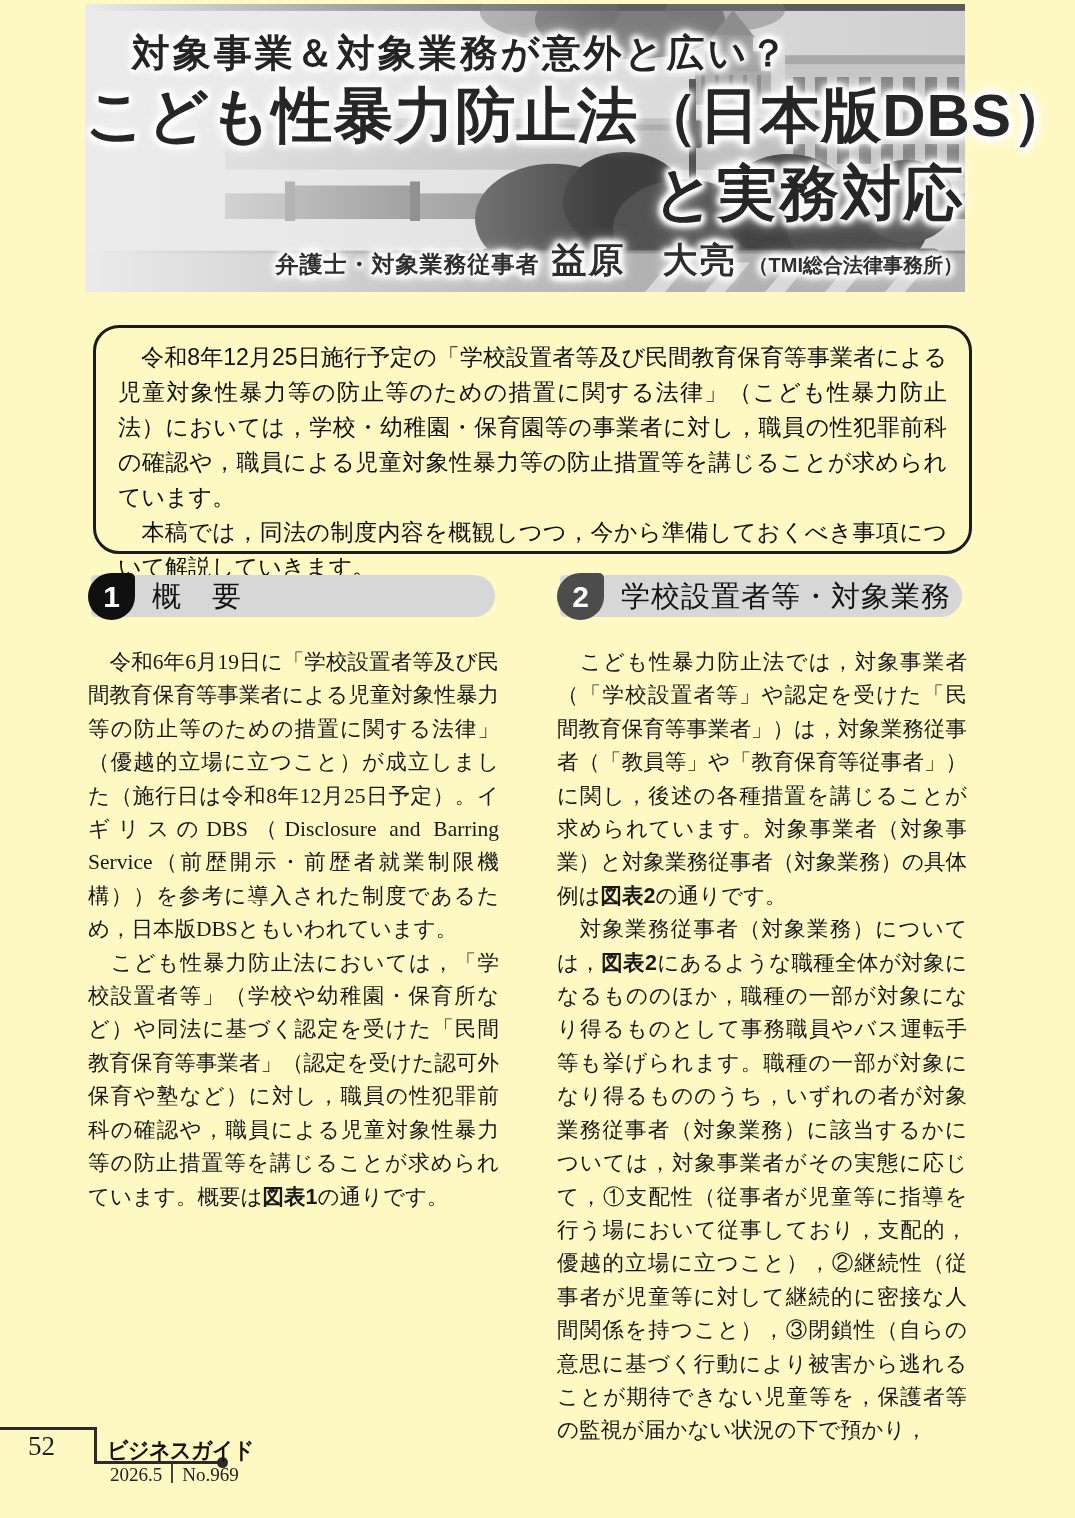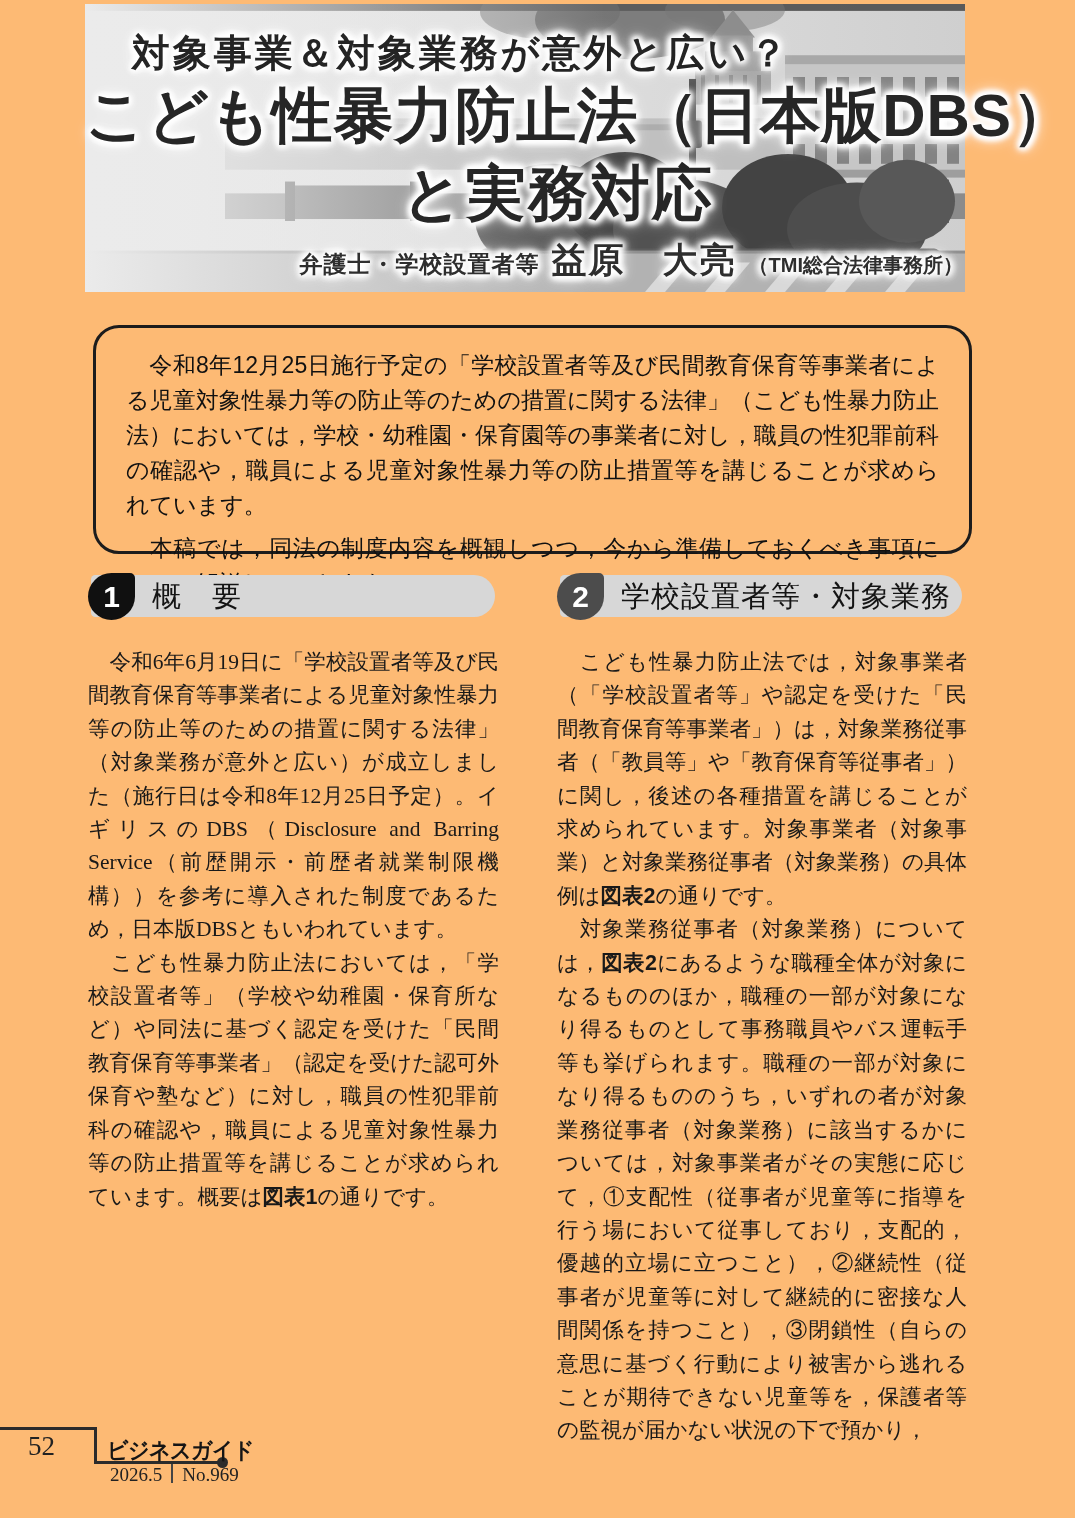--- a/index.html
+++ b/index.html
@@ -1,45 +1,45 @@
 <!DOCTYPE html>
 <html><head>
 <meta charset="utf-8">
 <style>
   html,body{margin:0;padding:0;background:#ffffff;}
-  .page{position:relative;width:1075px;height:1518px;background:#fdba74;overflow:hidden;
+  .page{position:relative;width:1075px;height:1518px;background:#fef9c3;overflow:hidden;
         font-family:"Liberation Sans",sans-serif;color:#1a1a1a;}
 
   
   .photo{position:absolute;left:85px;top:4px;width:880px;height:288px;}
   .photo svg{display:block;width:100%;height:100%;}
 
   .head-overlay{position:absolute;left:85px;top:4px;width:880px;height:288px;}
   .halo{text-shadow:
       0 0 4px #fff,0 0 6px #fff,0 0 8px #fff,0 0 10px #fff,
       0 0 14px #fff,0 0 18px #fff,2px 2px 6px #fff,-2px -2px 6px #fff,
       2px -2px 6px #fff,-2px 2px 6px #fff;}
   .kicker{position:absolute;left:0;right:128px;top:24px;text-align:center;
       font-size:38px;font-weight:800;letter-spacing:3px;color:#242424;}
   .title1{position:absolute;left:0;right:0;top:72px;text-align:left;
       font-size:60px;font-weight:800;letter-spacing:1px;color:#262626;white-space:nowrap;}
-  .title2{position:absolute;left:66px;right:0;top:150px;text-align:center;
+  .title2{position:absolute;left:66px;right:0;top:150px;text-align:right;
       font-size:60px;font-weight:800;letter-spacing:2px;color:#262626;}
   .author{position:absolute;right:2px;bottom:8px;display:flex;align-items:baseline;gap:12px;
       color:#2e2e2e;font-weight:700;}
   .author .role{font-size:23px;letter-spacing:1px;}
   .author .name{font-size:35px;letter-spacing:2px;}
   .author .affil{font-size:20px;letter-spacing:0px;}
 
   
   .leadbox{position:absolute;left:93px;top:325px;width:879px;height:229px;box-sizing:border-box;
       border:3px solid #1c1c1c;border-radius:26px;padding:12px 22px 0 22px;
       font-family:"Liberation Sans",sans-serif;font-size:23px;line-height:35px;
       color:#111;text-align:justify;}
-  .leadbox p{margin:8px;}
+  .leadbox p{margin:0;}
 
   
   .sec-head{position:absolute;height:47px;}
   .sec-head .bar{position:absolute;left:3px;right:0;top:2px;bottom:3px;background:#d7d7d7;
       border-radius:5px 24px 24px 5px;}
   .sec-chip{position:absolute;left:0;top:0;width:47px;height:47px;background:#101010;
       border-radius:50% 5px 50% 50%;color:#fff;font-weight:800;font-size:30px;
       display:flex;align-items:center;justify-content:center;}
   .sec-title{position:absolute;left:64px;top:50%;transform:translateY(-50%);
       font-size:29px;font-weight:400;letter-spacing:1px;color:#141414;white-space:nowrap;}
@@ -143,21 +143,21 @@
 
       <rect x="0" y="0" width="520" height="292" fill="url(#fadeL)"></rect>
     </svg>
   </div>
 
   <div class="head-overlay">
     <div class="kicker halo">対象事業＆対象業務が意外と広い？</div>
     <div class="title1 halo">こども性暴力防止法（日本版DBS）</div>
     <div class="title2 halo">と実務対応</div>
     <div class="author halo">
-      <span class="role">弁護士・学校設置者等</span>
+      <span class="role">弁護士・対象業務従事者</span>
       <span class="name">益原　大亮</span>
       <span class="affil">（TMI総合法律事務所）</span>
     </div>
   </div>
 
   <div class="leadbox">
       <p><span>　令和8年12月25日施行予定の「学校設置者等及び民間教育保育等事業者による児童対象性暴力等の防止等のための措置に関する法律」（こども性暴力防止法）においては，学校・幼稚園・保育園等の事業者に対し，職員の性犯罪前科の確認や，職員による児童対象性暴力等の防止措置等を講じることが求められています。</span></p>
       <p><span>　本稿では，同法の制度内容を概観しつつ，今から準備しておくべき事項について解説していきます。</span></p>
     </div>
 
@@ -167,21 +167,21 @@
     <div class="sec-title">概　要</div>
   </div>
 
   <div class="sec-head sec2">
     <div class="bar" style="background: rgb(215, 215, 215);"></div>
     <div class="sec-chip" style="background: rgb(76, 76, 76);">2</div>
     <div class="sec-title">学校設置者等・対象業務</div>
   </div>
 
   <div class="col col1">
-      <p><span>　令和6年6月19日に「学校設置者等及び民間教育保育等事業者による児童対象性暴力等の防止等のための措置に関する法律」（対象業務が意外と広い）が成立しました（施行日は令和8年12月25日予定）。イギリスのDBS（Disclosure and Barring Service（前歴開示・前歴者就業制限機構））を参考に導入された制度であるため，日本版DBSともいわれています。</span></p>
+      <p><span>　令和6年6月19日に「学校設置者等及び民間教育保育等事業者による児童対象性暴力等の防止等のための措置に関する法律」（優越的立場に立つこと）が成立しました（施行日は令和8年12月25日予定）。イギリスのDBS（Disclosure and Barring Service（前歴開示・前歴者就業制限機構））を参考に導入された制度であるため，日本版DBSともいわれています。</span></p>
       <p><span>　こども性暴力防止法においては，「学校設置者等」（学校や幼稚園・保育所など）や同法に基づく認定を受けた「民間教育保育等事業者」（認定を受けた認可外保育や塾など）に対し，職員の性犯罪前科の確認や，職員による児童対象性暴力等の防止措置等を講じることが求められています。概要は</span><b class="figref">図表1</b><span>の通りです。</span></p>
     </div>
   <div class="col col2">
       <p><span>　こども性暴力防止法では，対象事業者（「学校設置者等」や認定を受けた「民間教育保育等事業者」）は，対象業務従事者（「教員等」や「教育保育等従事者」）に関し，後述の各種措置を講じることが求められています。対象事業者（対象事業）と対象業務従事者（対象業務）の具体例は</span><b class="figref">図表2</b><span>の通りです。</span></p>
       <p><span>　対象業務従事者（対象業務）については，</span><b class="figref">図表2</b><span>にあるような職種全体が対象になるもののほか，職種の一部が対象になり得るものとして事務職員やバス運転手等も挙げられます。職種の一部が対象になり得るもののうち，いずれの者が対象業務従事者（対象業務）に該当するかについては，対象事業者がその実態に応じて，①支配性（従事者が児童等に指導を行う場において従事しており，支配的，優越的立場に立つこと），②継続性（従事者が児童等に対して継続的に密接な人間関係を持つこと），③閉鎖性（自らの意思に基づく行動により被害から逃れることが期待できない児童等を，保護者等の監視が届かない状況の下で預かり，</span></p>
     </div>
 
   <div class="f-line1"></div>
   <div class="f-vert"></div>
   <div class="f-line2"></div>

